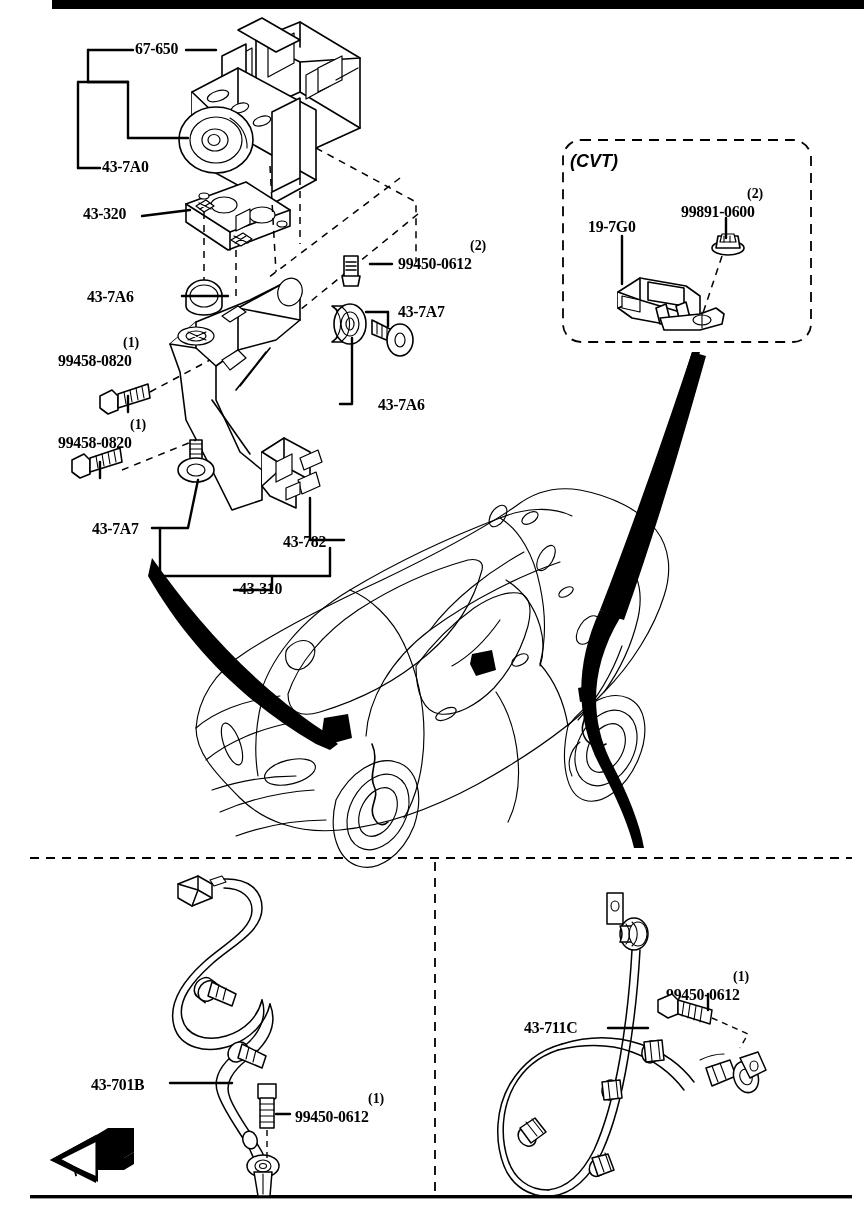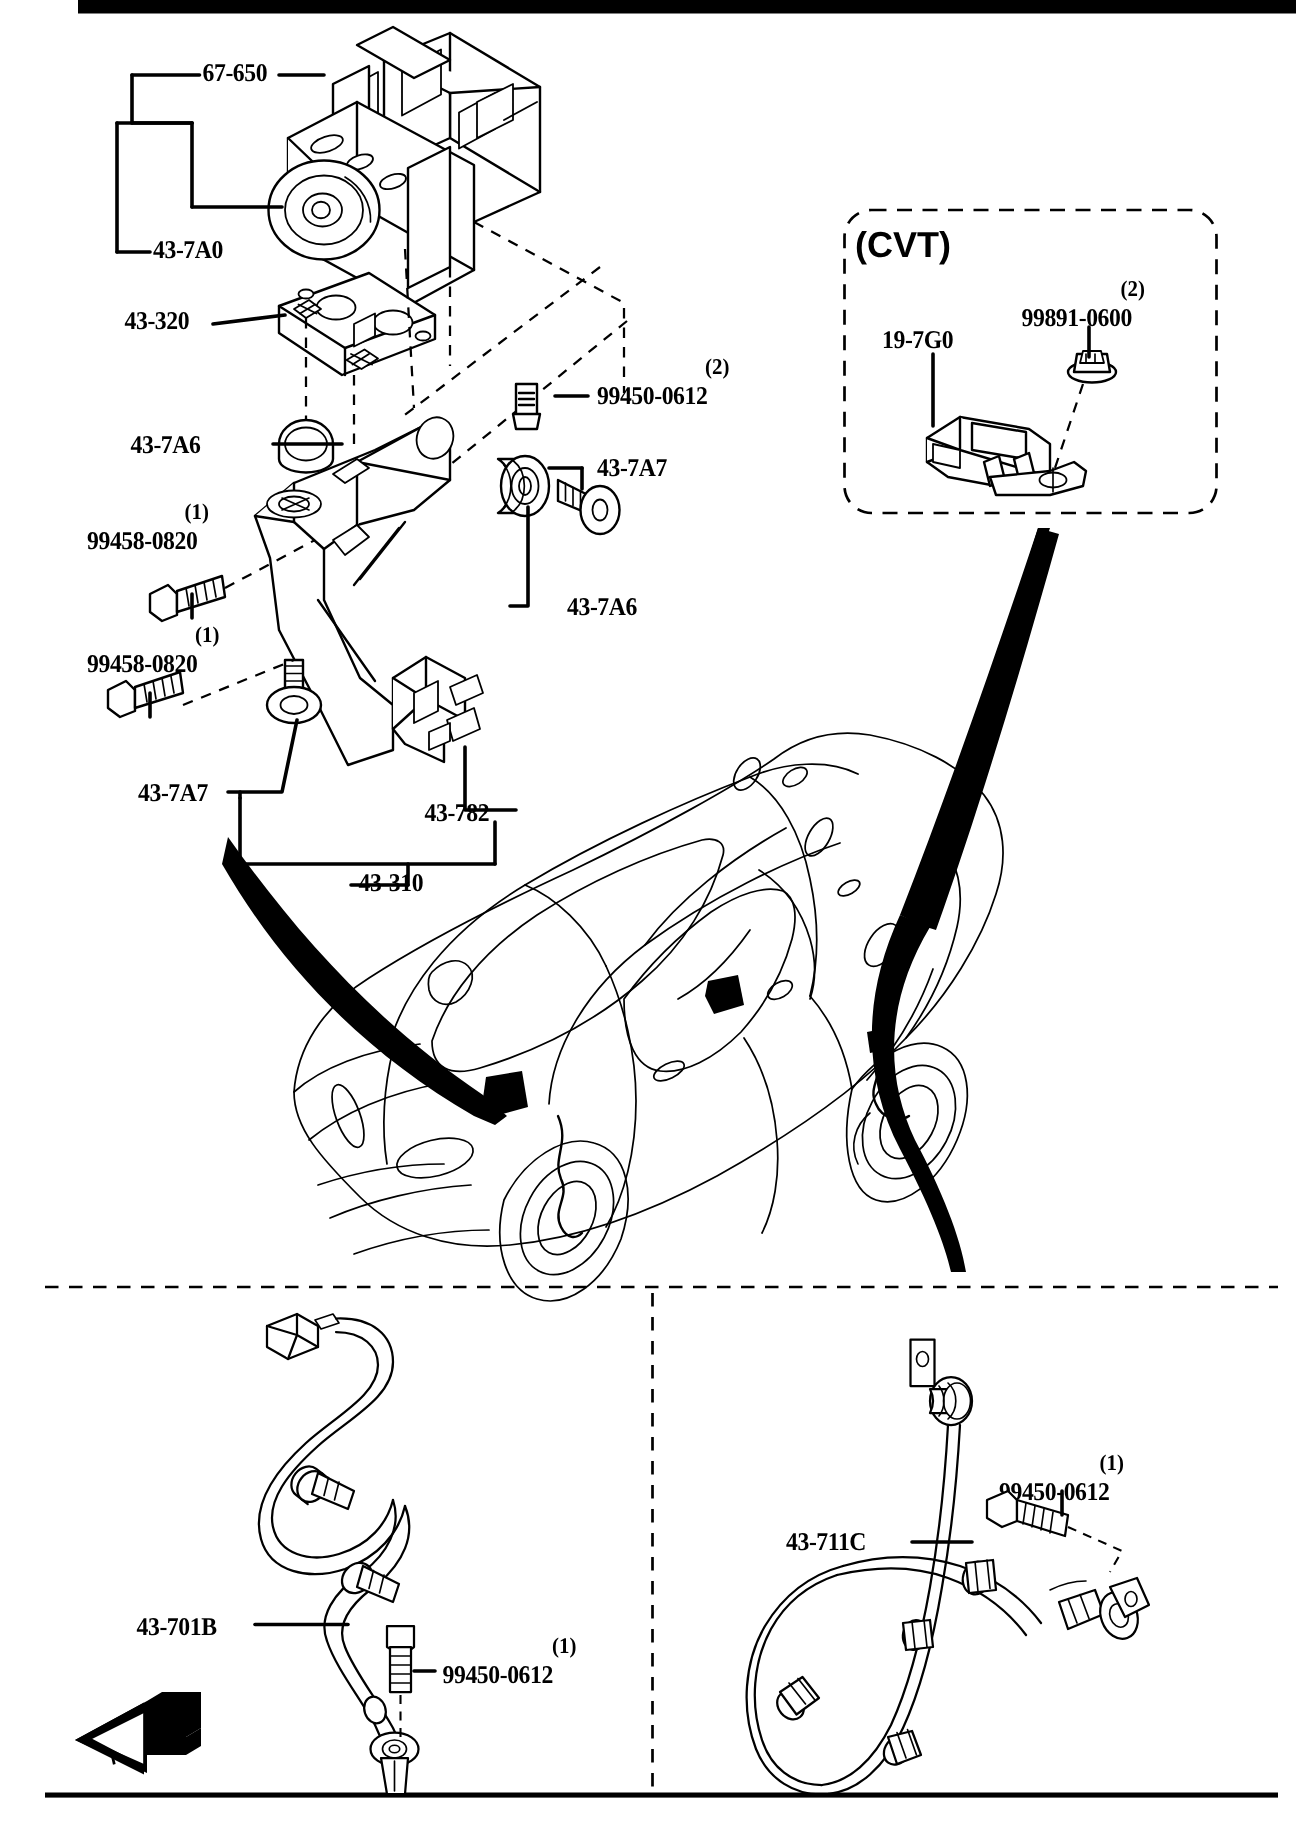--- a/index.html
+++ b/index.html
@@ -31,25 +31,26 @@
     white-space:nowrap;
     font-size:15px;
     line-height:1;
     font-weight:700;
     transform:scaleX(0.93);
     transform-origin:left center;
   }
   .cvtlbl{
     position:absolute;
     font-family:"Liberation Sans", sans-serif;
-    font-size:24px;
+    font-size:18px;
     font-weight:700;
     color:#000;
     white-space:nowrap;
     line-height:1;
+    font-style:italic;
   }
   .fwdtxt{
     position:absolute;
     font-family:"Liberation Sans", sans-serif;
     font-size:13px;
     font-weight:700;
     color:#000;
     letter-spacing:0px;
     line-height:1;
     transform:rotate(-19deg) skewX(-6deg);

